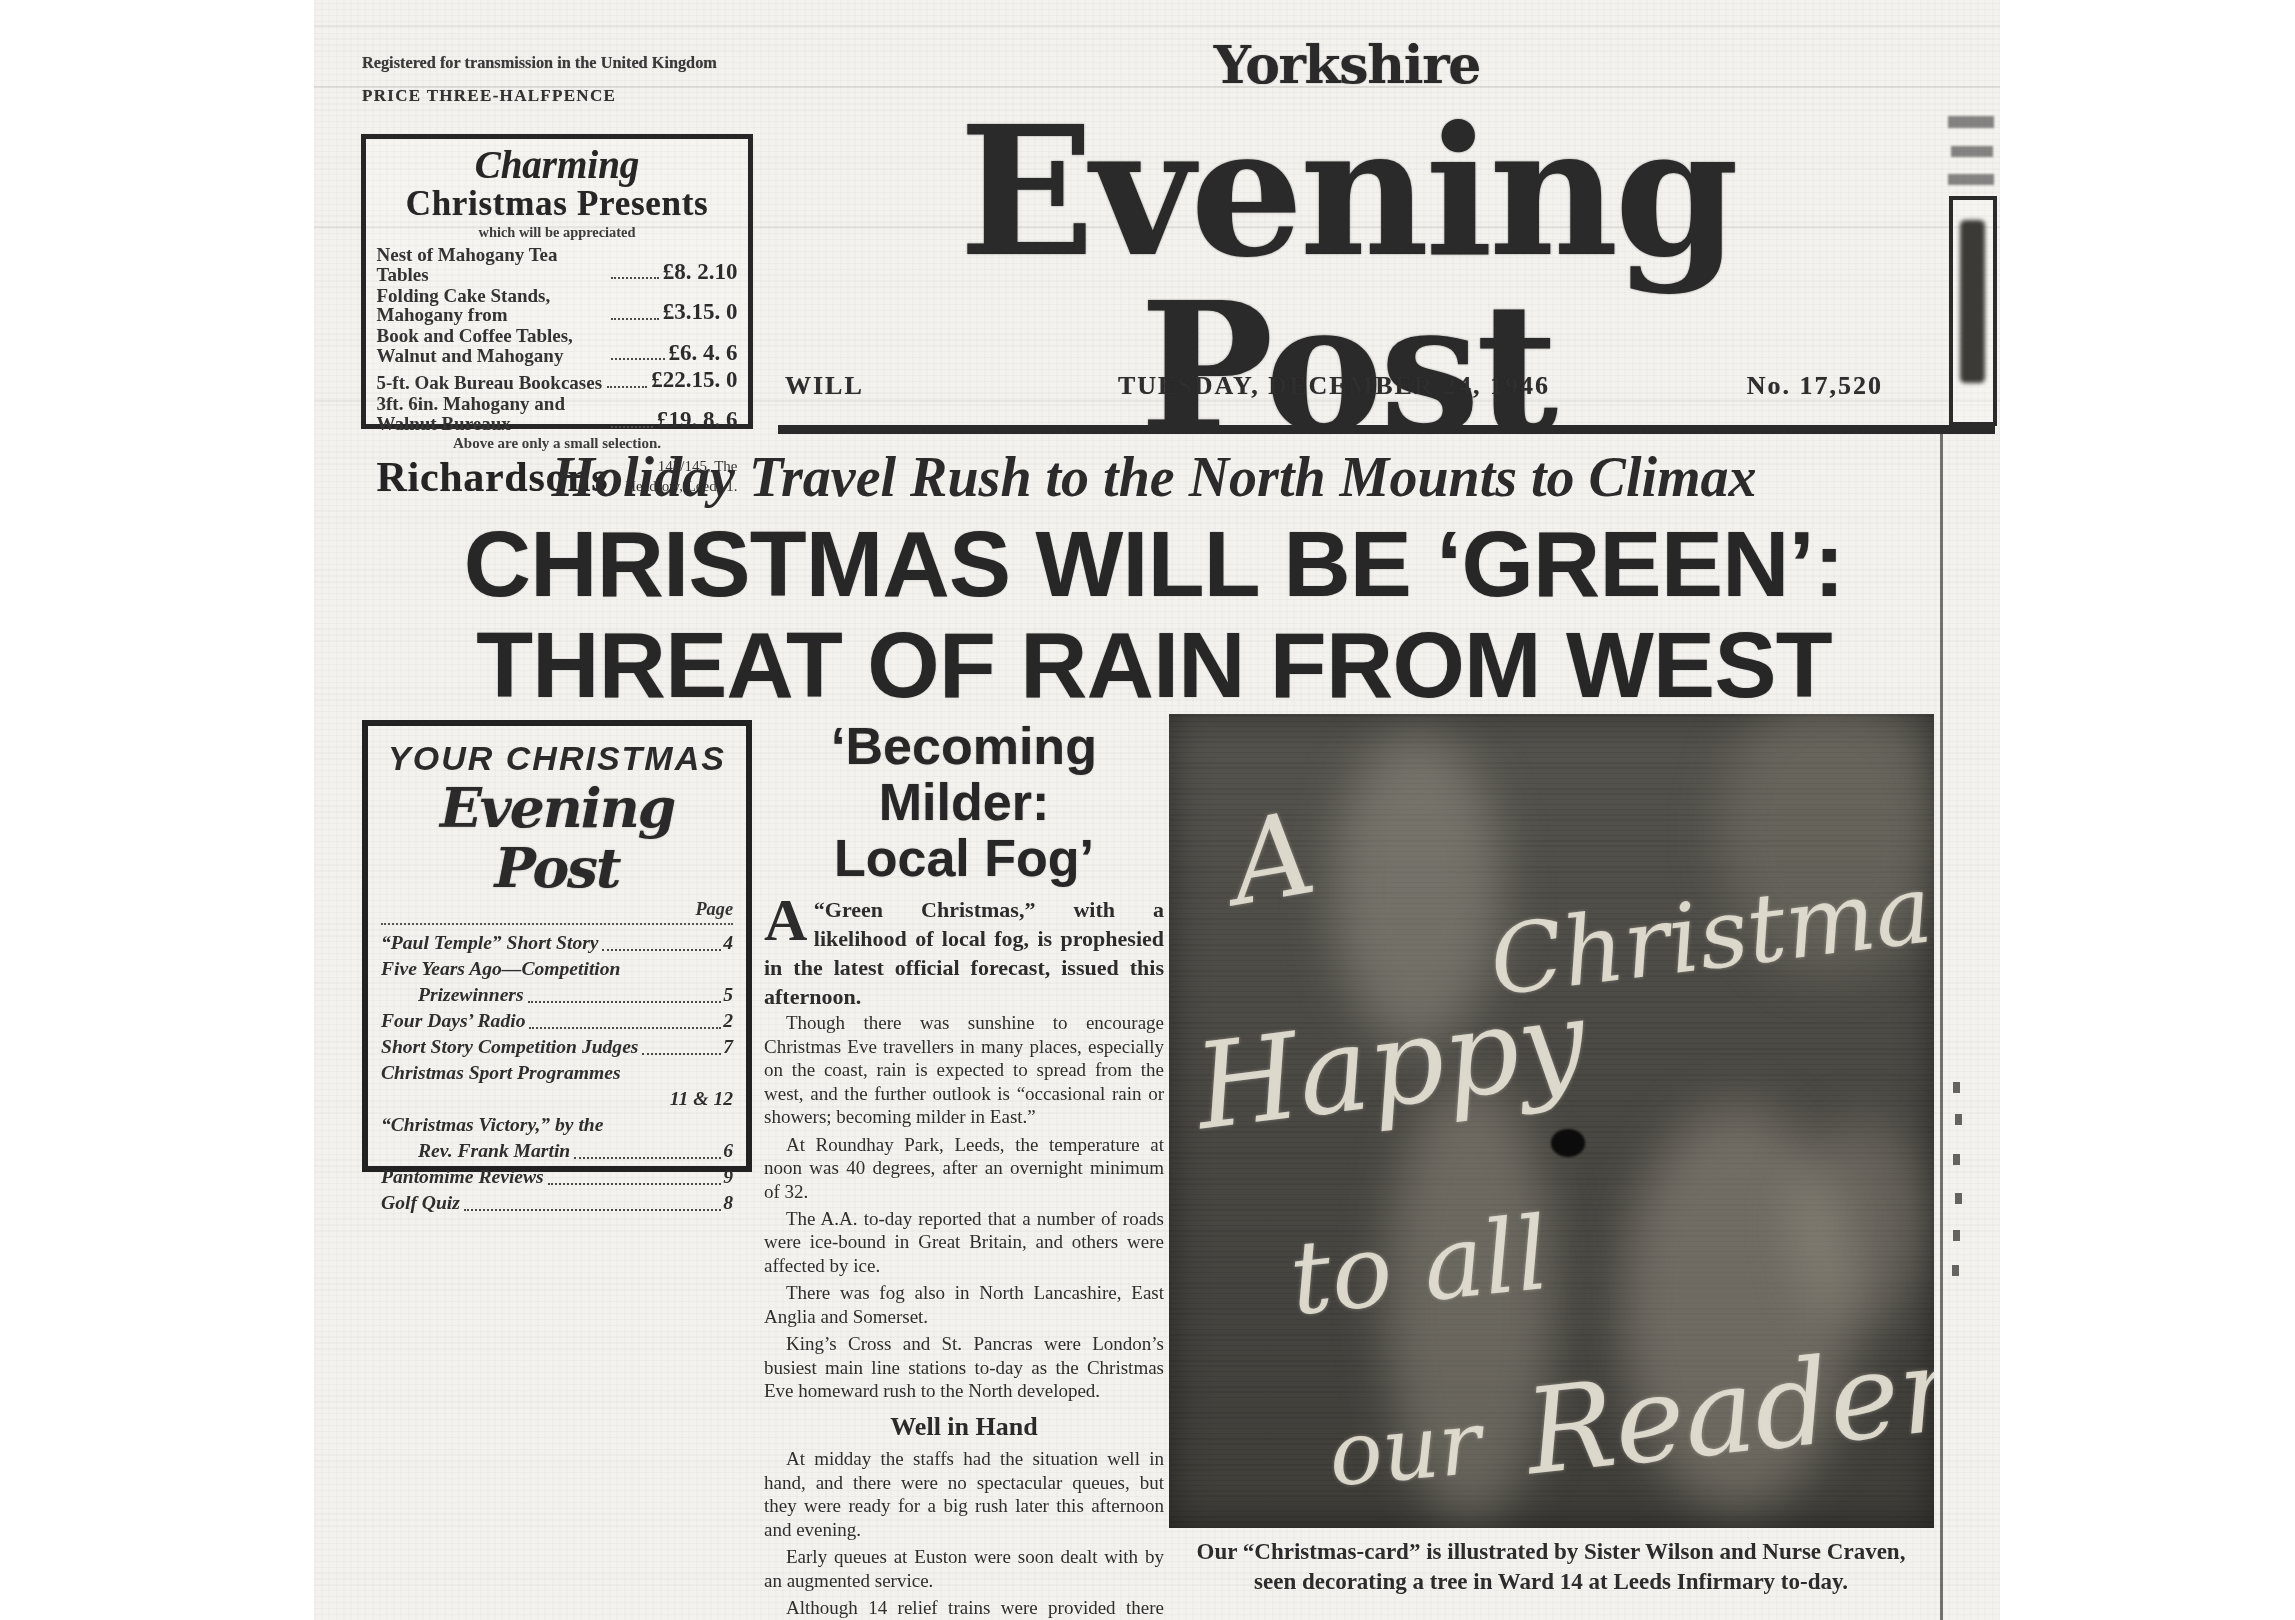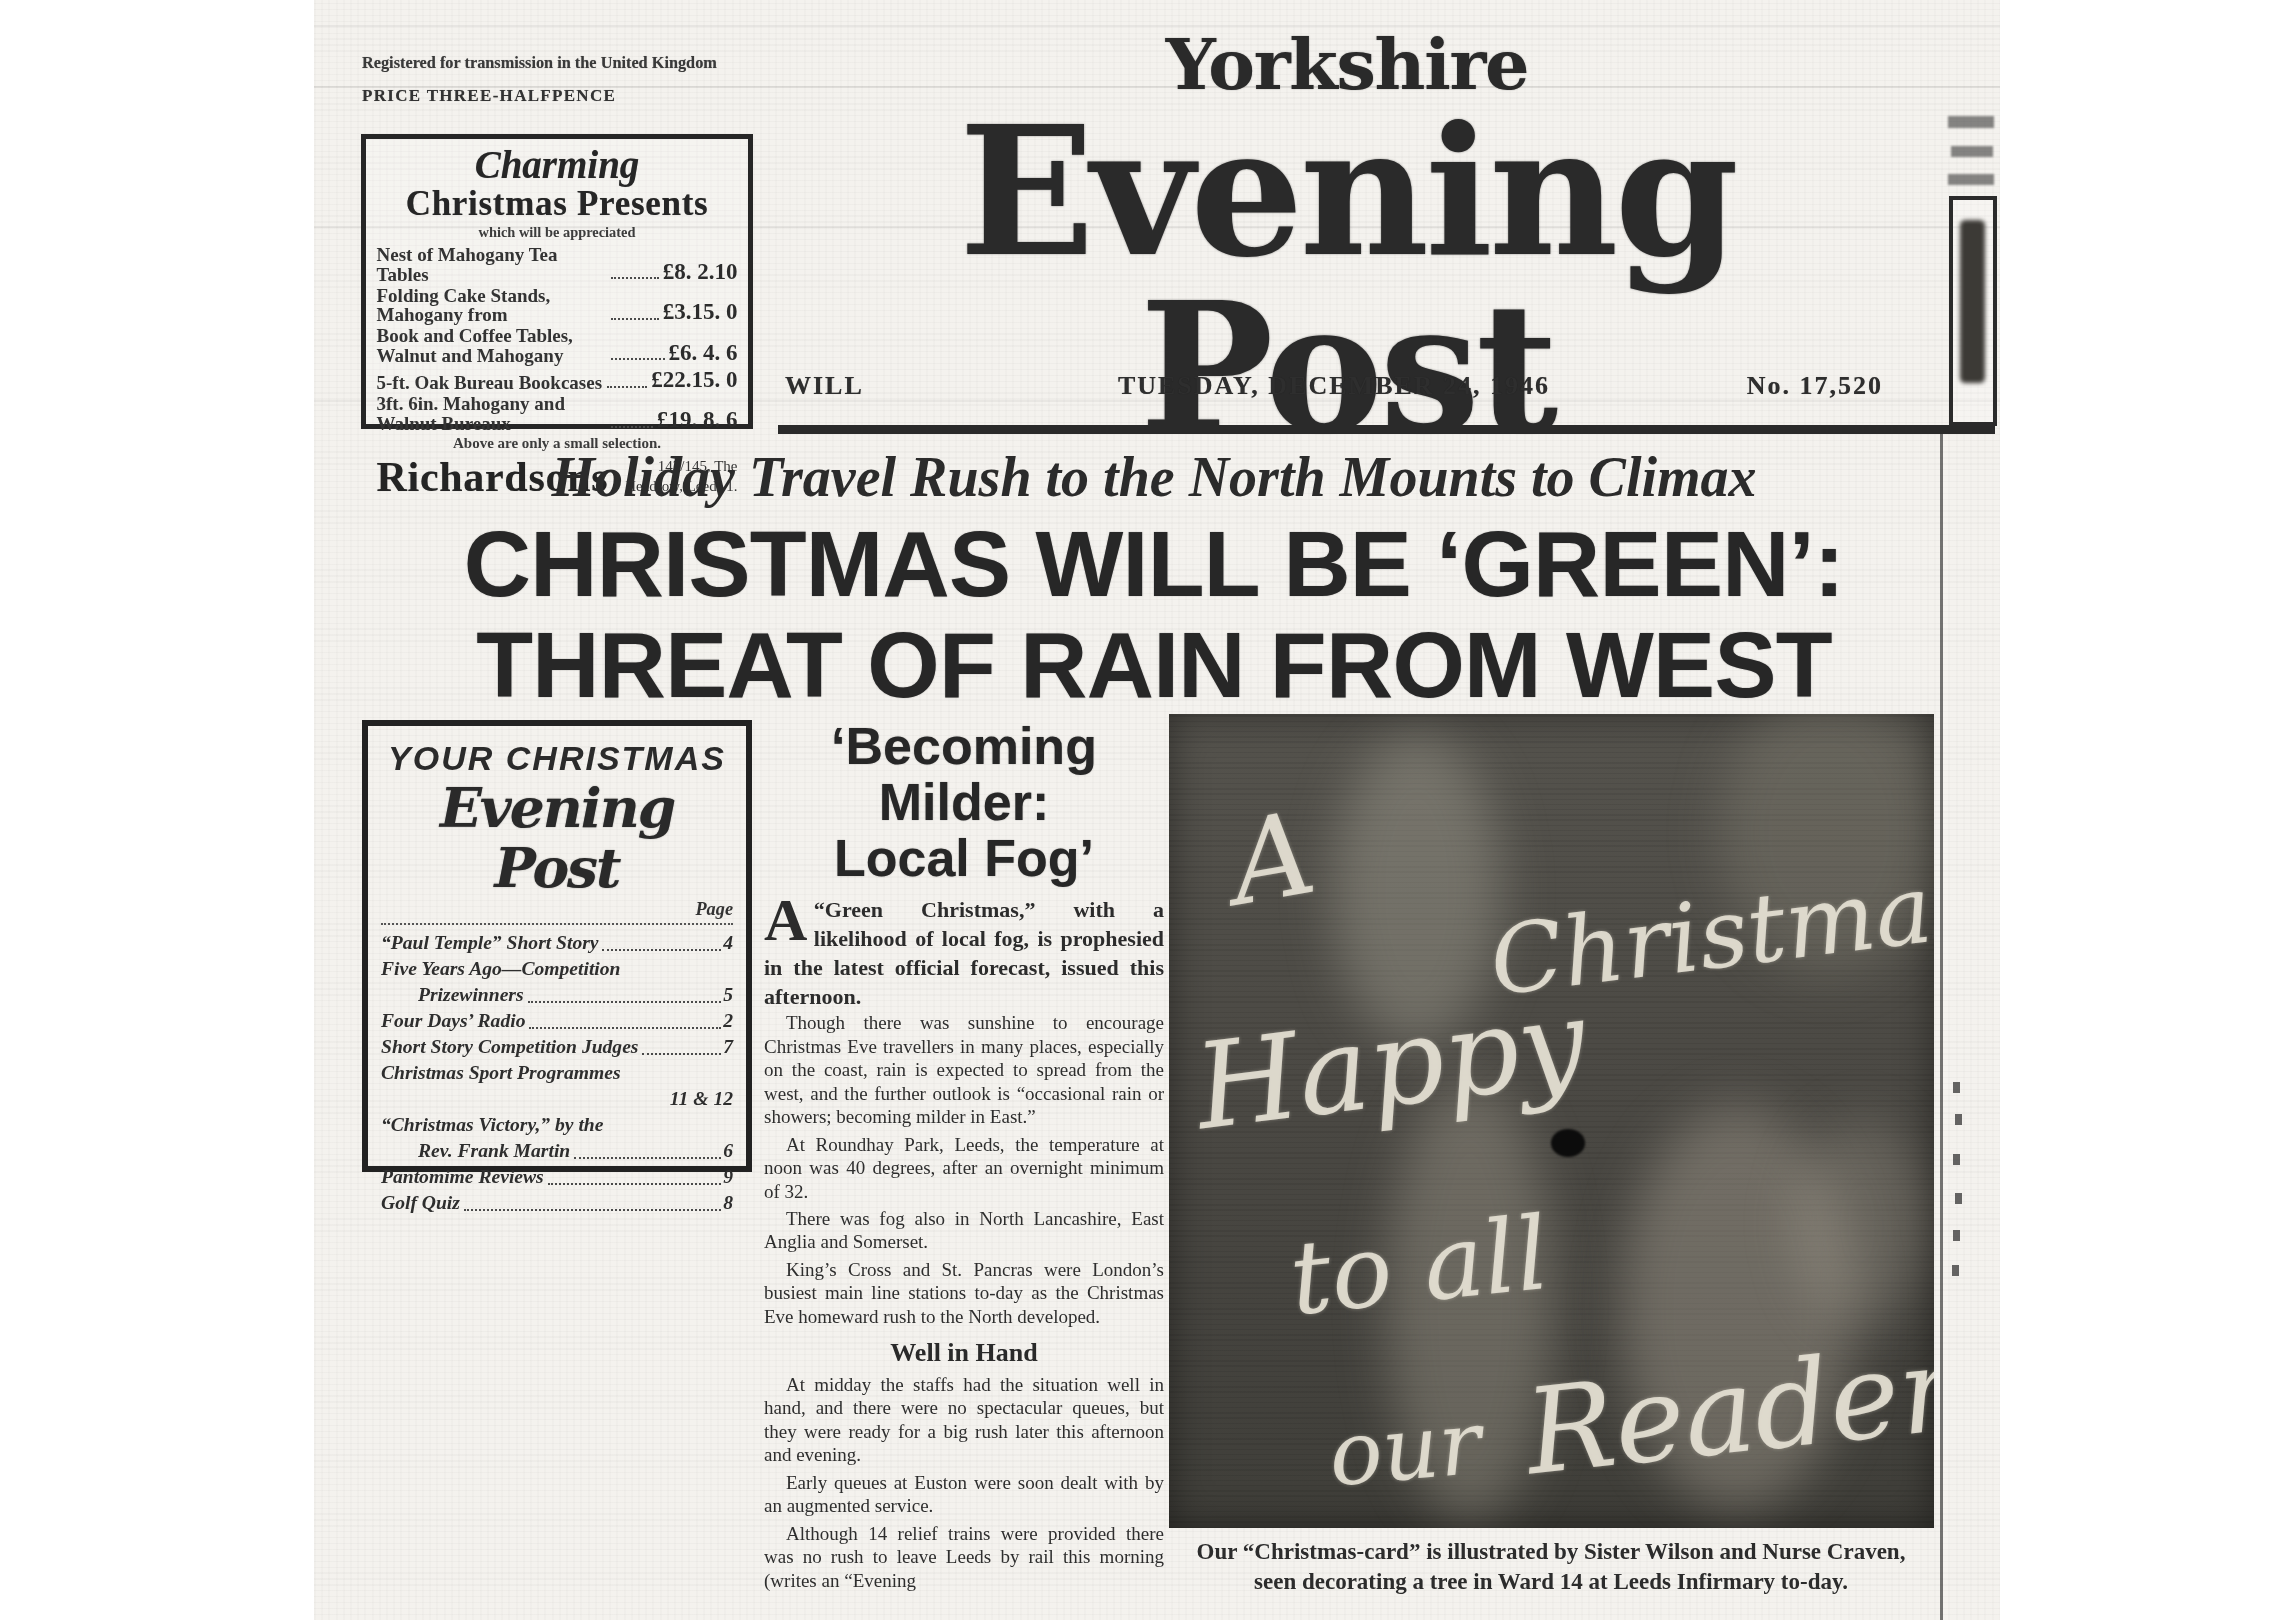--- a/index.html
+++ b/index.html
@@ -31,21 +31,21 @@
   .ad-label{font-size:19px;font-weight:bold;line-height:19.6px;max-width:229px;color:#333;}
   .dots{flex:1;border-bottom:2.6px dotted #4a4a4a;margin:0 3.9px 5.2px 5.2px;height:0.7px;}
   .ad-price{font-size:23px;font-weight:bold;white-space:nowrap;color:#2c2c2c;}
   .ad-foot{font-size:15px;font-weight:bold;text-align:center;margin-top:1.3px;color:#3c3c3c;}
   .ad-store-row{display:flex;align-items:center;justify-content:space-between;margin-top:1.3px;}
   .ad-store{font-size:42px;font-weight:bold;letter-spacing:0.7px;color:#242424;}
   .ad-addr{font-size:15px;font-weight:normal;text-align:right;line-height:19.6px;color:#333;}
 
   
   .masthead{position:absolute;left:471px;top:26px;width:1124px;text-align:center;}
-  .mh-region{font-size:70px;font-weight:bold;line-height:78px;letter-spacing:-1.3px;
+  .mh-region{font-size:52px;font-weight:bold;line-height:78px;letter-spacing:-1.3px;
              font-family:"DejaVu Serif", serif;color:#2a2a2a;text-shadow:0 0 1.3px rgba(30,30,30,.5);}
   .mh-title{font-size:178px;font-weight:bold;line-height:176px;letter-spacing:-3.9px;
             font-family:"DejaVu Serif", serif;color:#2a2a2a;text-shadow:0 0 2px rgba(30,30,30,.5);}
 
   
   .dateline{position:absolute;left:471px;top:371px;width:1098px;display:flex;
             align-items:baseline;font-size:26px;font-weight:bold;letter-spacing:2px;color:#2e2e2e;}
   .dl-city{width:216px;text-align:left;}
   .dl-date{flex:1;text-align:center;}
   .dl-issue{width:216px;text-align:right;}
@@ -267,20 +267,21 @@
     <div class="art-h">‘Becoming</div>
     <div class="art-h">Milder:</div>
     <div class="art-h">Local Fog’</div>
     <div class="art-body">
       <div class="lead">
         <span class="dropcap">A</span>
         <span>“Green Christmas,” with a likelihood of local fog, is prophesied in the latest official forecast, issued this afternoon.</span>
       </div>
       <p>Though there was sunshine to encourage Christmas Eve travellers in many places, especially on the coast, rain is expected to spread from the west, and the further outlook is “occasional rain or showers; becoming milder in East.”</p>
       <p>At Roundhay Park, Leeds, the temperature at noon was 40 degrees, after an overnight minimum of 32.</p>
+      <p>The A.A. to-day reported that a number of roads were ice-bound in Great Britain, and others were affected by ice.</p>
       <p>There was fog also in North Lancashire, East Anglia and Somerset.</p>
       <p>King’s Cross and St. Pancras were London’s busiest main line stations to-day as the Christmas Eve homeward rush to the North developed.</p>
       <div class="subhead">Well in Hand</div>
       <p>At midday the staffs had the situation well in hand, and there were no spectacular queues, but they were ready for a big rush later this afternoon and evening.</p>
       <p>Early queues at Euston were soon dealt with by an augmented service.</p>
       <p>Although 14 relief trains were provided there was no rush to leave Leeds by rail this morning (writes an “Evening</p>
     </div>
   </div>
 
   <div class="photo">

